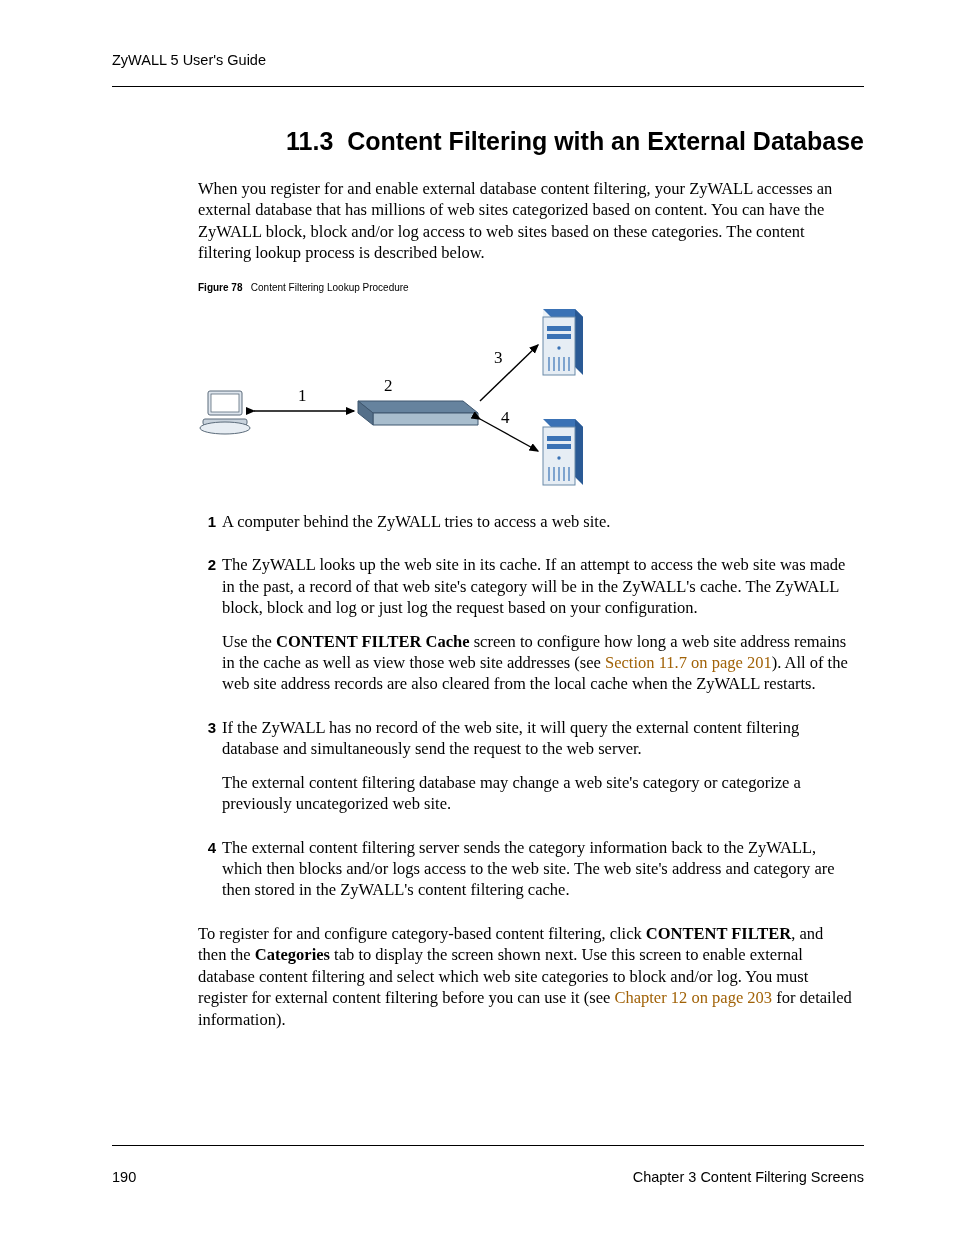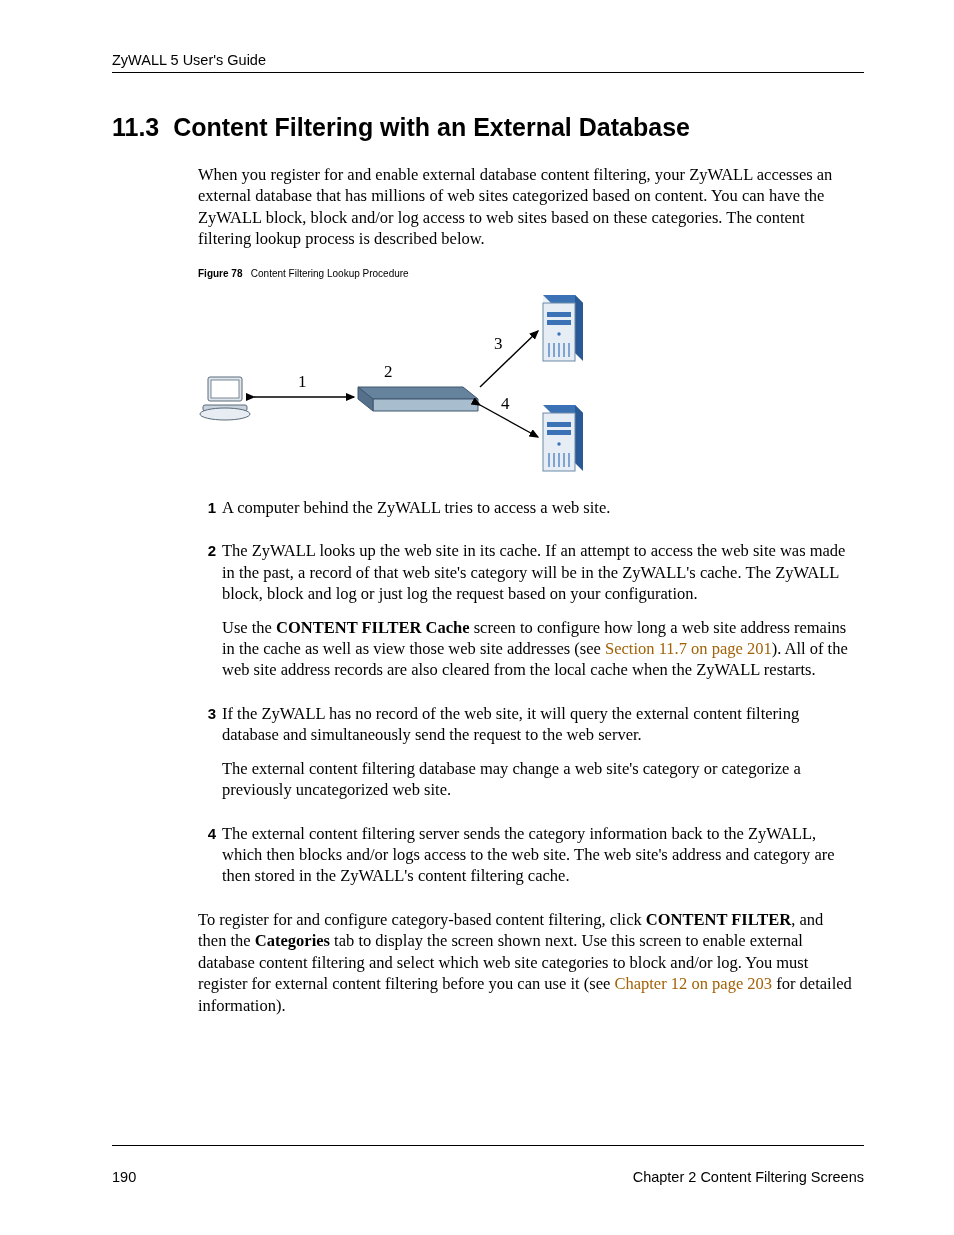--- a/index.html
+++ b/index.html
@@ -12,29 +12,30 @@
     width: 954px;
     height: 1235px;
     position: relative;
     box-sizing: border-box;
     padding: 52px 90px 40px 112px;
   }
   .runhead {
     font-family: Arial, Helvetica, sans-serif;
     font-size: 14.5px;
     color: #000;
-    padding-bottom: 4px;
+    padding-bottom: 18px;
     border-bottom: 1.5px solid #000;
   }
   h2.section {
     font-family: Arial, Helvetica, sans-serif;
     font-weight: bold;
     font-size: 25px;
     margin: 40px 0 22px 0;
     letter-spacing: 0px;
+    text-align: right;
   }
   .body-indent {
     margin-left: 86px;
     margin-right: 12px;
   }
   p.bodytext {
     font-size: 16.5px;
     line-height: 1.3;
     margin: 0 0 18px 0;
   }
@@ -205,16 +206,16 @@
 
 
   <div class="body-indent">
     <p class="bodytext">
       <span>To register for and configure category-based content filtering, click </span><b>CONTENT FILTER</b><span>, and then the </span><b>Categories</b><span> tab to display the screen shown next. Use this screen to enable external database content filtering and select which web site categories to block and/or log. You must register for external content filtering before you can use it (see </span><span class="xref">Chapter 12 on page 203</span><span> for detailed information).</span>
     </p>
   </div>
 
   <div class="footer">
     <span>190</span>
-    <span>Chapter 2 Content Filtering Screens</span>
+    <span>Chapter 3 Content Filtering Screens</span>
   </div>
 
 </div>
 
 </body></html>

